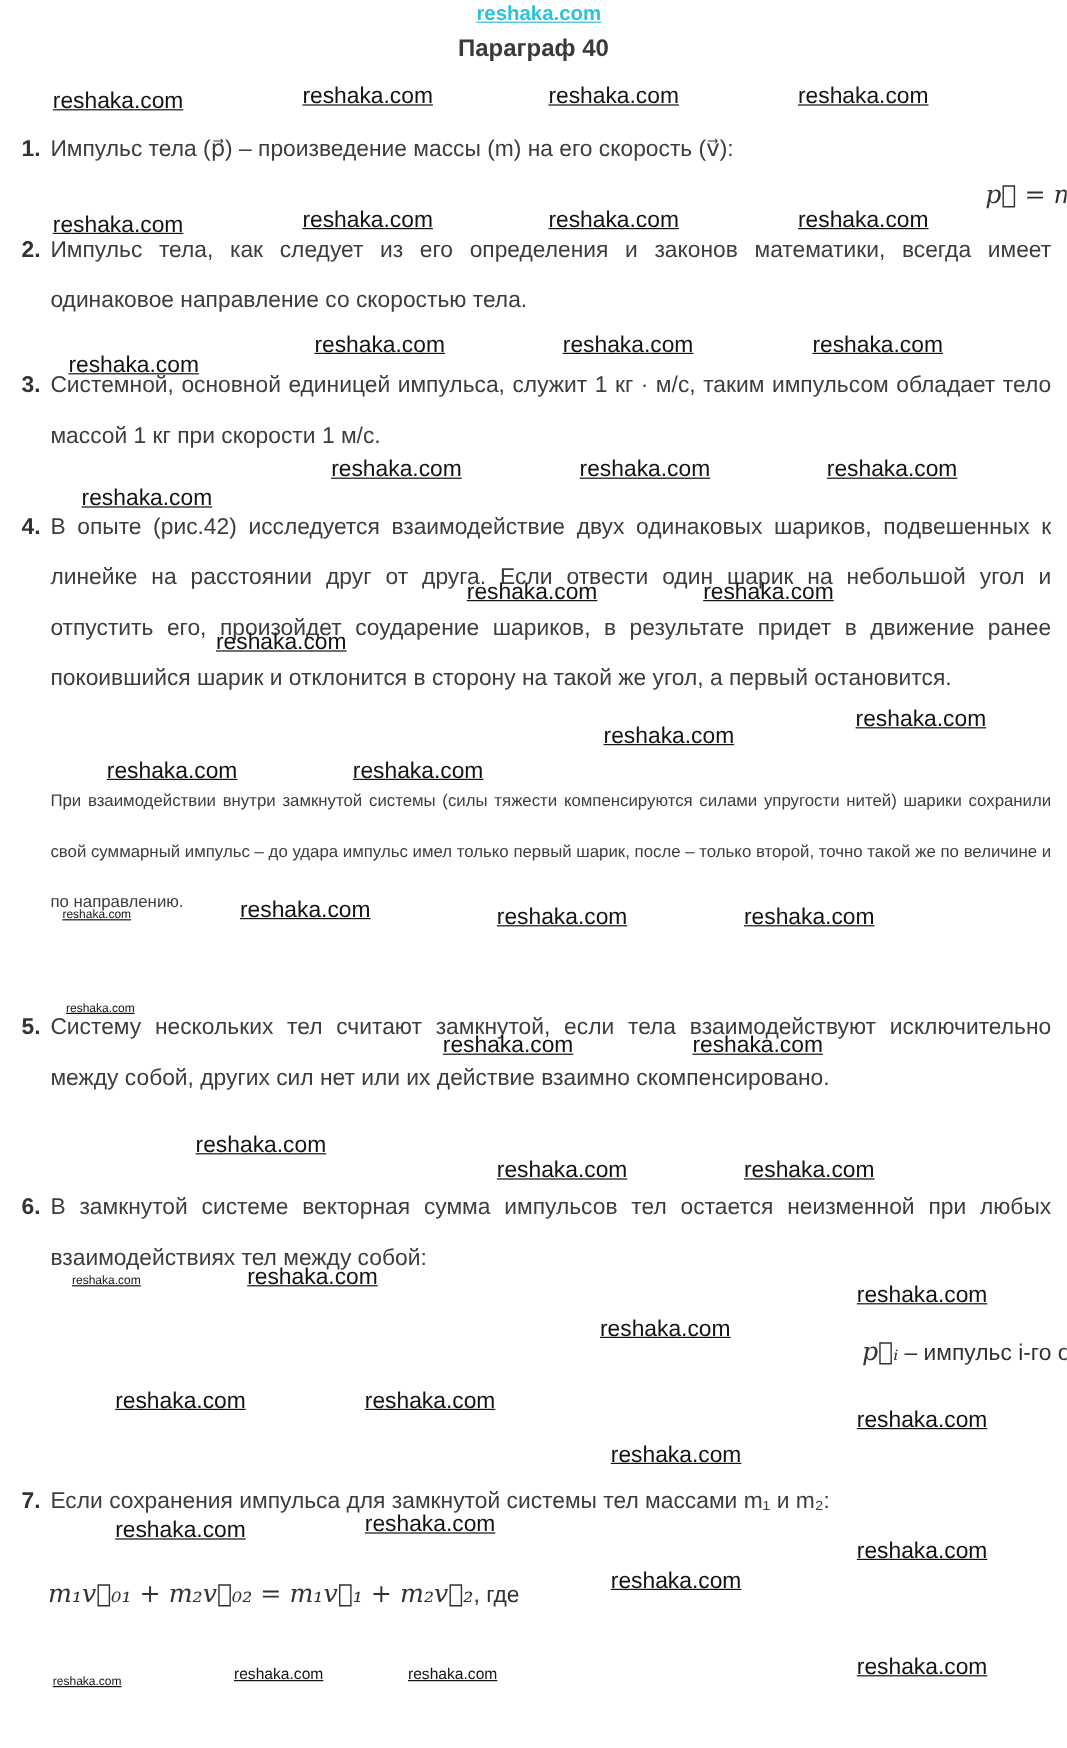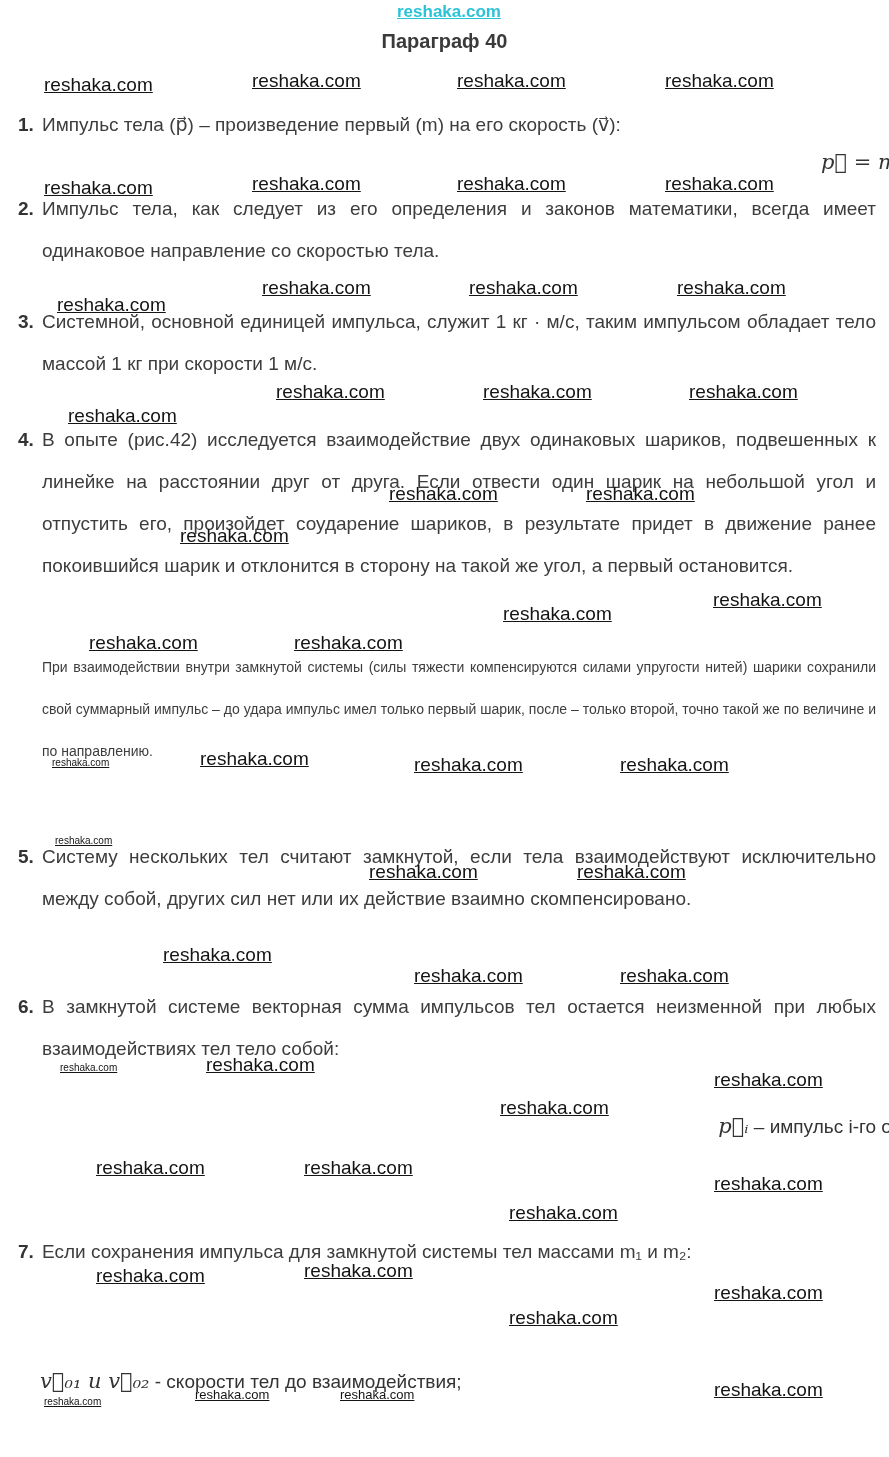--- a/index.html
+++ b/index.html
@@ -71,21 +71,21 @@
 </style>
 </head>
 <body>
 
 <div class="page">
 
   <div class="title">Параграф 40</div>
 
   <div class="item" style="top:104px">
     <span class="num">1.</span>
-    <div class="body">Импульс тела (p⃗) – произведение первый (m) на его скорость (v⃗):</div>
+    <div class="body">Импульс тела (p⃗) – произведение массы (m) на его скорость (v⃗):</div>
   </div>
 
   <div class="formula centered" style="top:150px">
     <span>p⃗ = mv⃗.</span>
   </div>
 
   <div class="item" style="top:188px">
     <span class="num">2.</span>
     <div class="body">Импульс тела, как следует из его определения и законов математики, всегда имеет одинаковое направление со скоростью тела.</div>
   </div>
@@ -102,37 +102,37 @@
 
   <div class="para" style="top:646px">При взаимодействии внутри замкнутой системы (силы тяжести компенсируются силами упругости нитей) шарики сохранили свой суммарный импульс – до удара импульс имел только первый шарик, после – только второй, точно такой же по величине и по направлению.</div>
 
   <div class="item" style="top:836px">
     <span class="num">5.</span>
     <div class="body">Систему нескольких тел считают замкнутой, если тела взаимодействуют исключительно между собой, других сил нет или их действие взаимно скомпенсировано.</div>
   </div>
 
   <div class="item" style="top:986px">
     <span class="num">6.</span>
-    <div class="body">В замкнутой системе векторная сумма импульсов тел остается неизменной при любых взаимодействиях тел тело собой:</div>
+    <div class="body">В замкнутой системе векторная сумма импульсов тел остается неизменной при любых взаимодействиях тел между собой:</div>
   </div>
 
 
   <div class="formula centered" style="top:1114px">
     <span>p⃗ᵢ</span><span class="plain"> – импульс i-го один.</span>
   </div>
 
   <div class="item" style="top:1231px">
     <span class="num">7.</span>
     <div class="body">Если сохранения импульса для замкнутой системы тел массами m₁ и m₂:</div>
   </div>
 
+  <div class="formula" style="top:1316px;left:40px">
+    <span>m₁v⃗₀₁ + m₂v⃗₀₂ = m₁v⃗₁ + m₂v⃗₂</span><span class="plain">, где</span>
+  </div>
 
-  <div class="formula" style="top:1369px;left:40px">
-    <span>v⃗₀₁ и v⃗₀₂</span><span class="plain"> - скорости тел до взаимодействия;</span>
-  </div>
 
 
   <div>
     <div class="wm cyan" style="left:397px;top:2px">reshaka.com</div>
     <div class="wm" style="left:44px;top:74px">reshaka.com</div>
     <div class="wm" style="left:252px;top:70px">reshaka.com</div>
     <div class="wm" style="left:457px;top:70px">reshaka.com</div>
     <div class="wm" style="left:665px;top:70px">reshaka.com</div>
     <div class="wm" style="left:44px;top:177px">reshaka.com</div>
     <div class="wm" style="left:252px;top:173px">reshaka.com</div>

